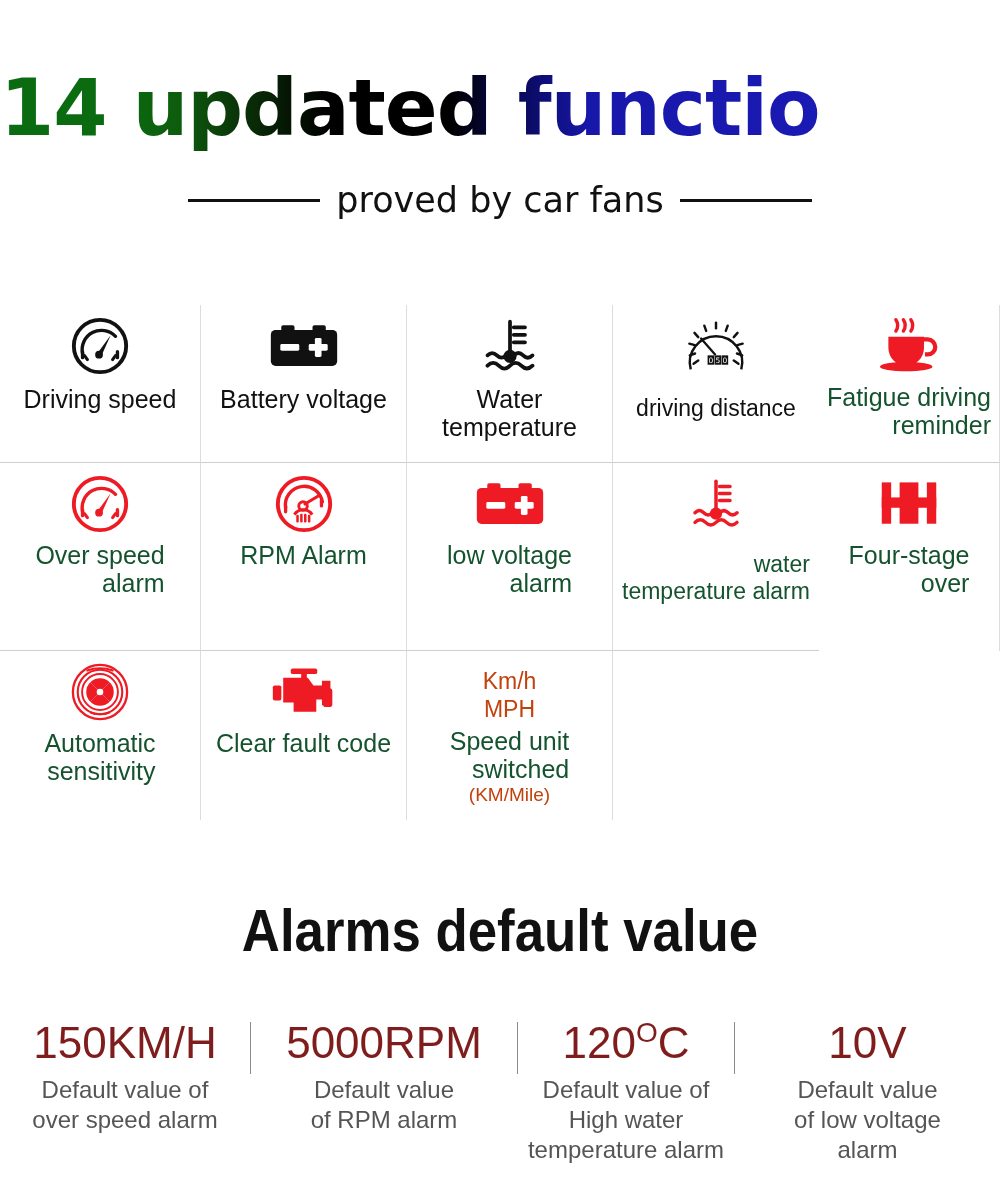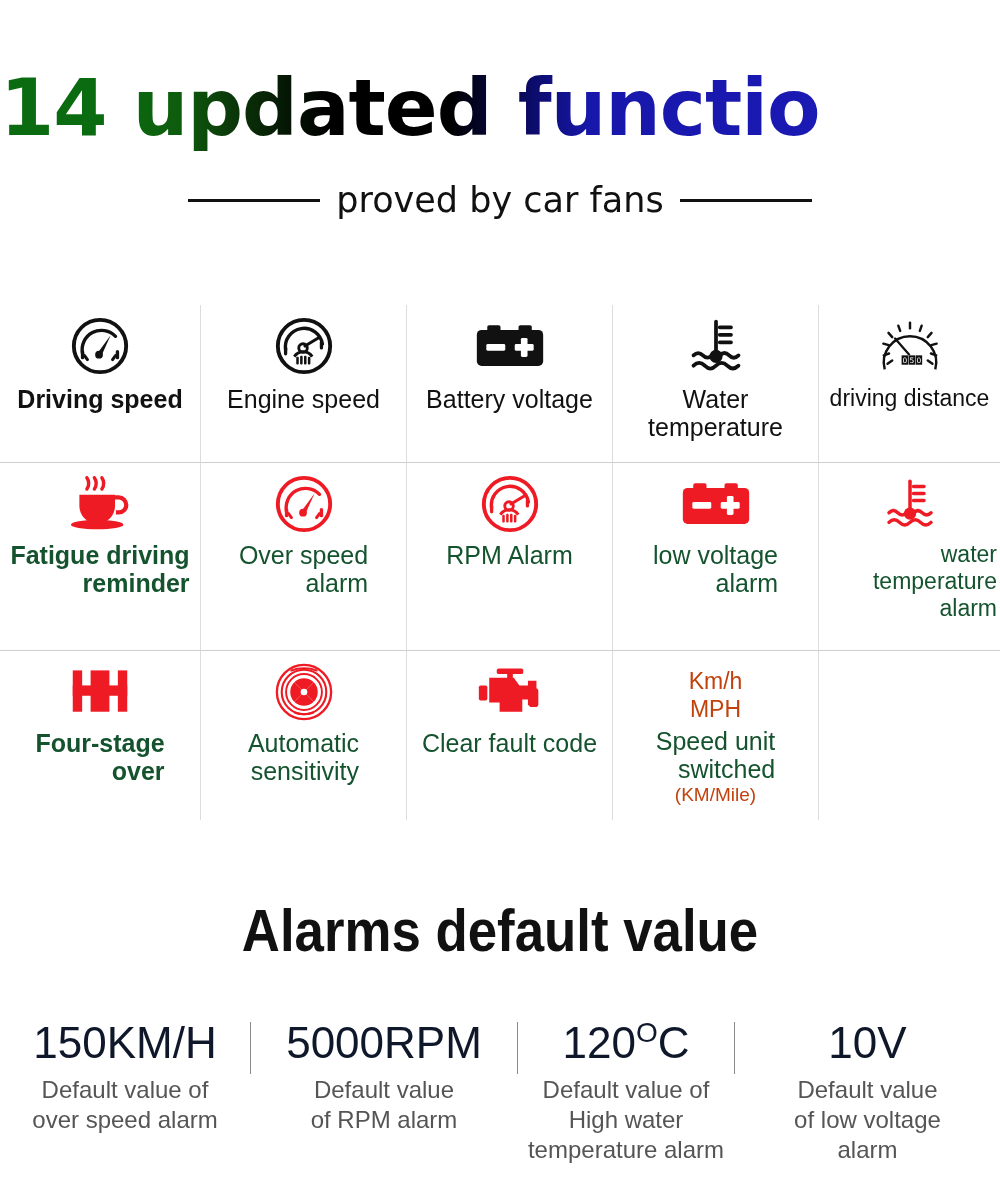--- a/index.html
+++ b/index.html
@@ -63,36 +63,36 @@
     flex-direction: column;
     align-items: center;
     justify-content: flex-start;
     padding-top: 8px;
     border-right: 1px solid #dcdcdc;
     border-bottom: 1px solid #cfcfcf;
     text-align: center;
   }
   .cell.no-right { border-right: none; }
   .cell.no-bottom { border-bottom: none; }
-  .cell.first-col { border-left: none; font-weight: bold; }
+  .cell.first-col { border-left: none; }
 
   .icon-box {
     height: 66px;
     display: flex; align-items: center; justify-content: center;
     margin-bottom: 4px;
   }
   .cell.r1 .icon-box { margin-bottom: 6px; }
   .label {
     font-size: 25px;
     line-height: 28px;
     color: #111;
     padding: 0 3px;
   }
   .label.red { color: #14532d; text-align: right; }
-  .label.small { font-size: 23px; line-height: 27px; }
+  .label.small { font-size: 23px; line-height: 27px; margin-top: 10px; }
   .unit-line { font-size: 23px; line-height: 28px; color:#c2410c; }
   .unit-line.tiny { font-size: 19px; line-height: 24px; text-align: right; }
 
   
   .defaults-title {
     position: absolute;
     top: 895px; left: 0; width: 1000px;
     text-align: center;
     font-size: 60px;
     font-weight: 700;
@@ -110,21 +110,21 @@
     display: grid;
     grid-template-columns: 250px 1px 266px 1px 216px 1px 265px;
   }
   .dcol {
     display: flex; flex-direction: column; align-items: center;
     text-align: center;
   }
   .dvalue {
     font-size: 44px;
     font-weight: 400;
-    color: #0f172a;
+    color: #7f1d1d;
     line-height: 54px;
     white-space: nowrap;
     font-family: "Liberation Sans", sans-serif;
   }
   .dvalue sup { font-size: 28px; vertical-align: super; line-height: 0; }
   .ddesc {
     margin-top: 5px;
     font-size: 24px;
     line-height: 30px;
     color: #555555;
@@ -155,39 +155,20 @@
           <path d="M14 40 A20 20 0 0 1 48 22" fill="none" stroke="#111" stroke-width="3.5" stroke-linecap="round"></path>
           <path d="M14 38 l0 6 M50 38 l0 6" stroke="#111" stroke-width="3.5" stroke-linecap="round"></path>
           <path d="M16 42 l3 4 M48 42 l-3 4" stroke="#111" stroke-width="3.2" stroke-linecap="round"></path>
           <path d="M43 21 L29 40 L33 43 Z" fill="#111"></path>
           <circle cx="31" cy="41" r="4" fill="#111"></circle>
         </svg>
       </div>
       <div class="label">Driving speed</div>
     </div>
 
-    <div class="cell r1">
-      <div class="icon-box">
-        <svg width="62" height="62" viewBox="0 0 64 64">
-          <circle cx="32" cy="32" r="27" fill="none" stroke="#111" stroke-width="4"></circle>
-          <path d="M13 36 A19 19 0 0 1 51 30" fill="none" stroke="#111" stroke-width="3.5" stroke-linecap="round"></path>
-          <path d="M13 34 l0 6 M50 28 l0 6" stroke="#111" stroke-width="3.4" stroke-linecap="round"></path>
-          <path d="M48 23 L33 32" stroke="#111" stroke-width="3.2" stroke-linecap="round"></path>
-          <circle cx="31" cy="34" r="4.4" fill="none" stroke="#111" stroke-width="3"></circle>
-          <g fill="#111">
-            <rect x="24" y="43" width="2.6" height="8" rx="1"></rect>
-            <rect x="28" y="42" width="2.6" height="9" rx="1"></rect>
-            <rect x="32" y="42" width="2.6" height="9" rx="1"></rect>
-            <rect x="36" y="43" width="2.6" height="8" rx="1"></rect>
-          </g>
-          <path d="M22 43 A11 11 0 0 1 40.5 43" fill="none" stroke="#111" stroke-width="3"></path>
-        </svg>
-      </div>
-      <div class="label">Engine speed</div>
-    </div>
 
     <div class="cell r1">
       <div class="icon-box">
         <svg width="72" height="50" viewBox="0 0 76 52">
           <rect x="14" y="4" width="14" height="7" rx="2" fill="#111"></rect>
           <rect x="47" y="4" width="14" height="7" rx="2" fill="#111"></rect>
           <rect x="3" y="9" width="70" height="38" rx="5" fill="#111"></rect>
           <rect x="13" y="24" width="20" height="7" rx="1.5" fill="#fff"></rect>
           <rect x="43" y="24" width="20" height="7" rx="1.5" fill="#fff"></rect>
           <rect x="49.5" y="17.5" width="7" height="20" rx="1.5" fill="#fff"></rect>

